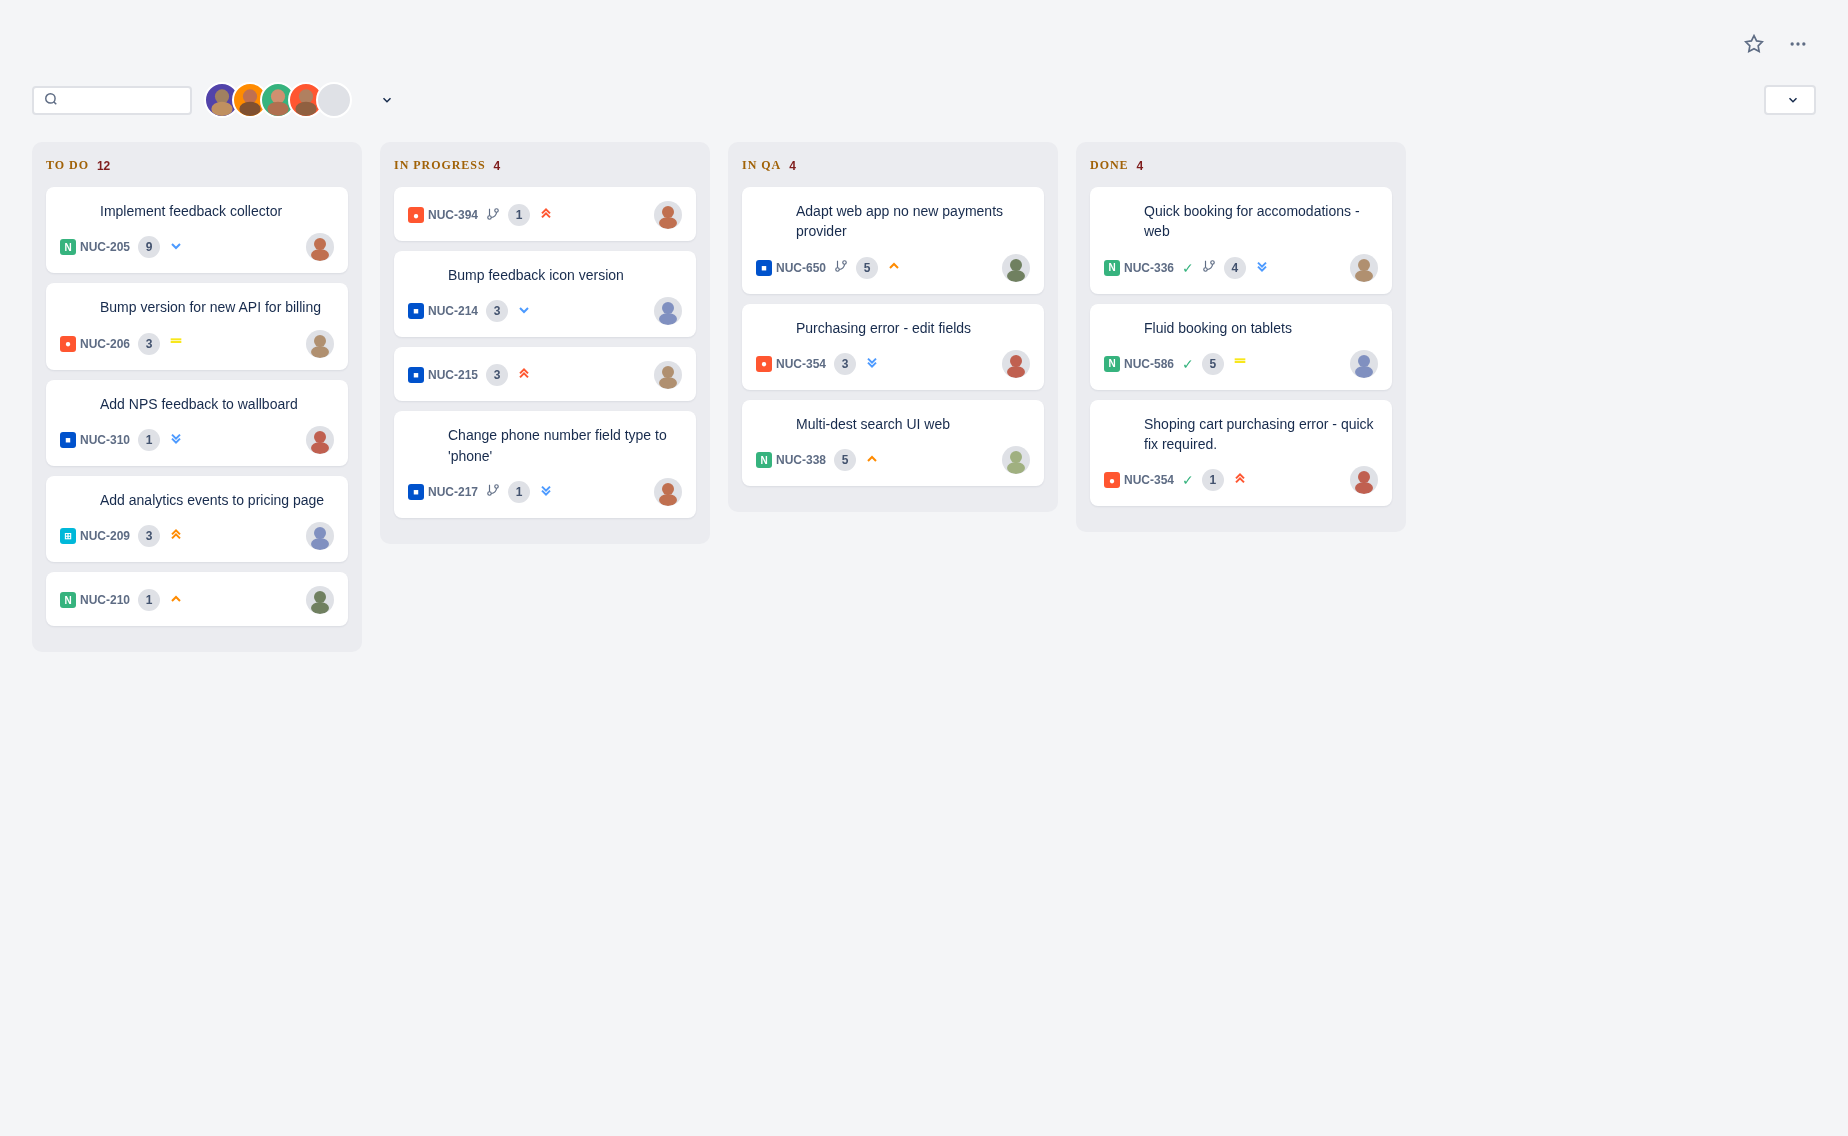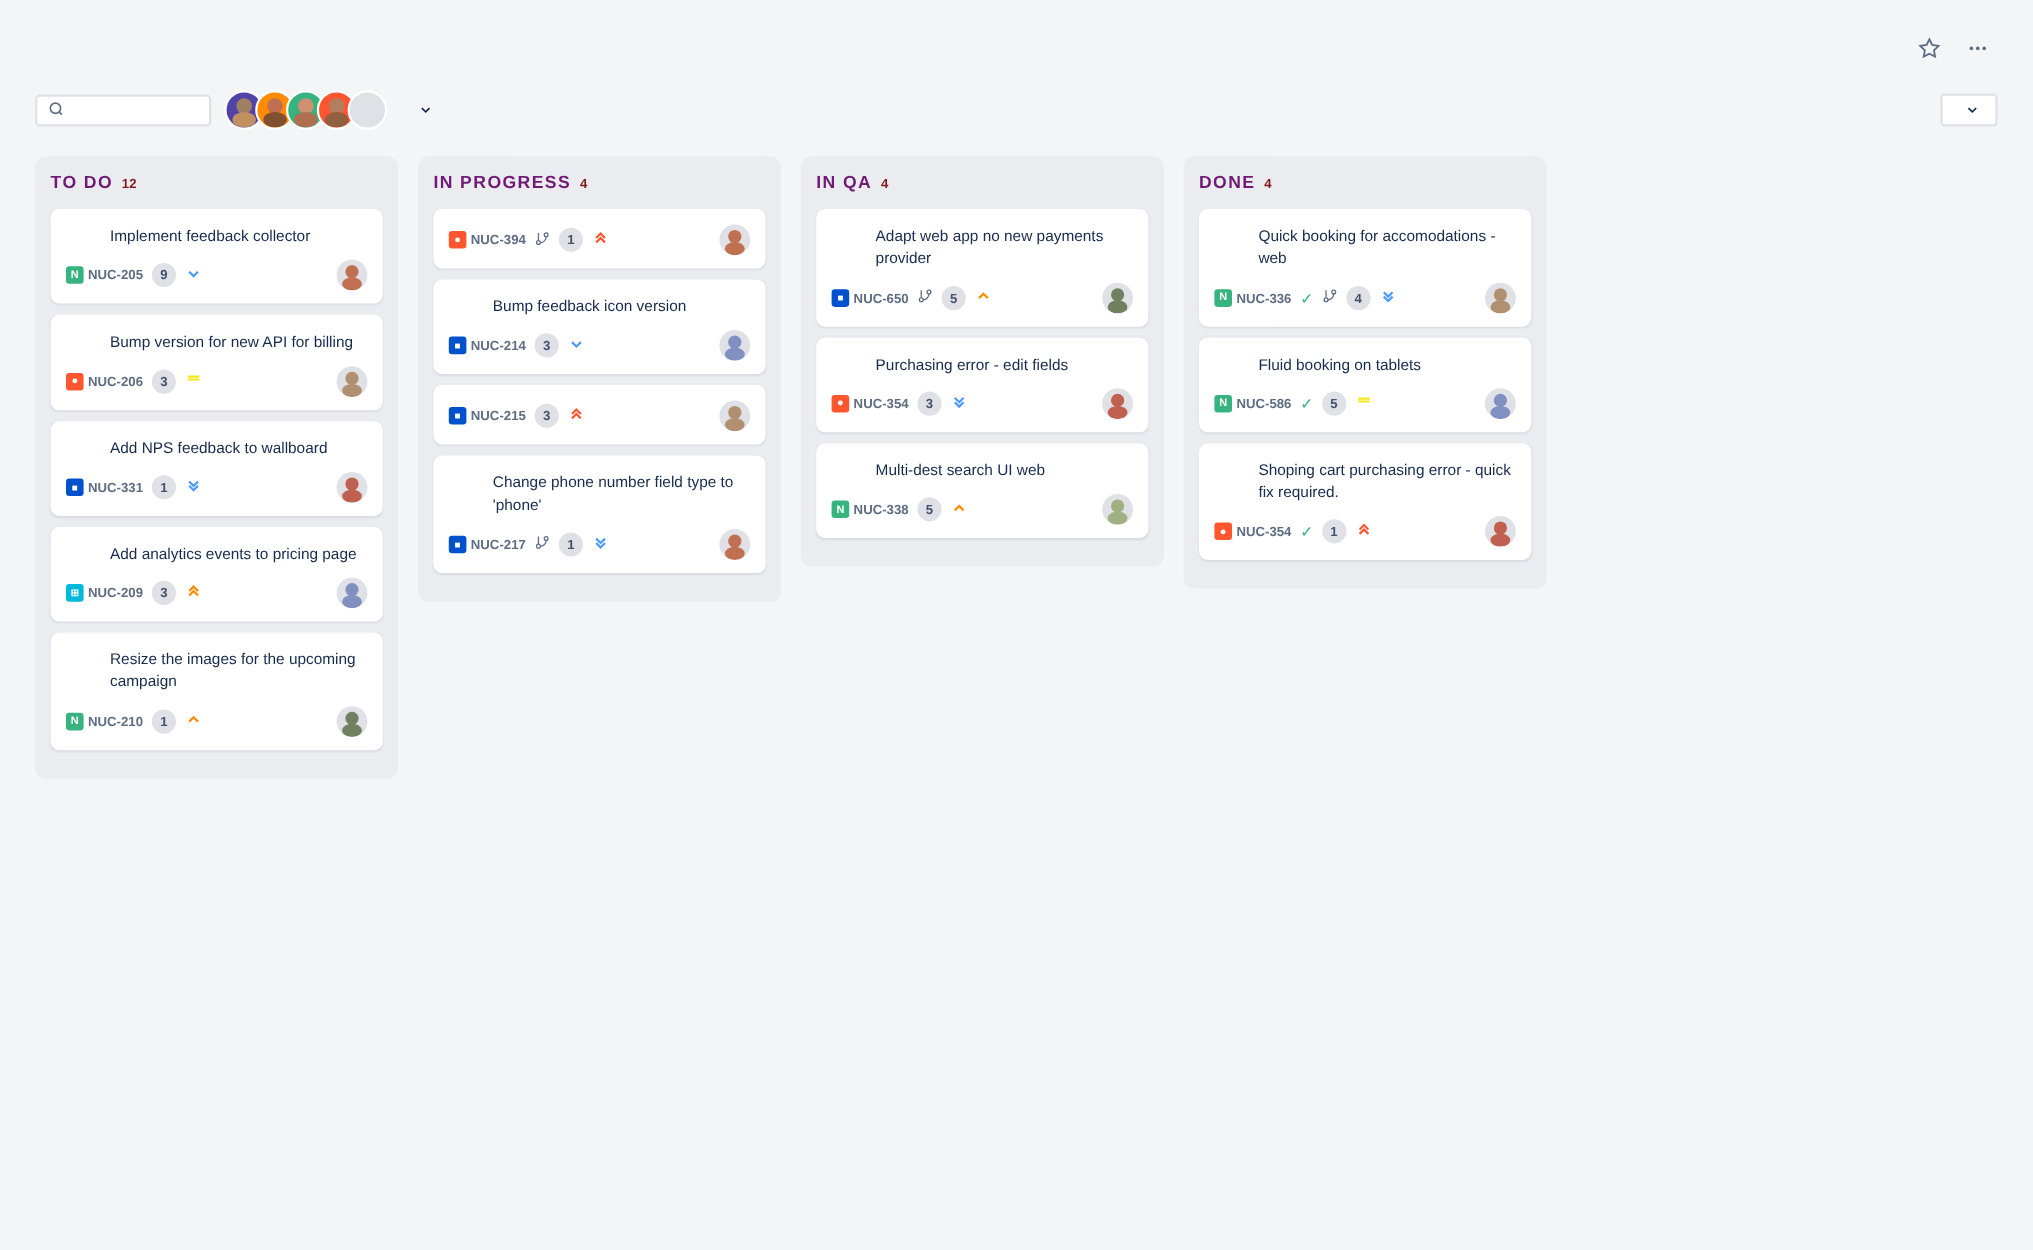--- a/index.html
+++ b/index.html
@@ -144,25 +144,26 @@
       min-width: 310px;
       flex-shrink: 0;
     }
     .column-header {
       display: flex;
       align-items: center;
       gap: 8px;
       margin-bottom: 14px;
     }
     .column-title {
-      font-size: 16px;
+      font-size: 12px;
       font-weight: 700;
       letter-spacing: 0.08em;
       text-transform: uppercase;
-      color: #701a75;
+      color: #a16207;
+      font-family: Liberation Serif, serif;
     }
     .column-count {
       font-size: 12px;
       color: #7f1d1d;
       font-weight: 600;
     }
     .card {
       background: #fff;
       border-radius: 8px;
       padding: 14px 14px 12px;
@@ -367,21 +368,21 @@
               <ellipse cx="14" cy="22" rx="9" ry="6" fill="#b09070"></ellipse>
             </svg>
           </span>
       </div>
     </div>
       <div class="card">
       <div class="card-title">Add NPS feedback to wallboard</div>
       <div class="card-footer">
         <span class="issue-tag">
           <span class="issue-icon icon-blue" style="font-size:9px;font-weight:900;">■</span>
-          <span>NUC-331</span>
+          <span>NUC-310</span>
         </span>
 
         <span class="badge">1</span>
         <span class="priority-icon"><svg width="16" height="16" viewBox="0 0 24 24" fill="none" stroke="#4c9aff" stroke-width="3">
               <polyline points="6,7 12,13 18,7"></polyline>
               <polyline points="6,13 12,19 18,13"></polyline>
             </svg></span>
         <span class="card-avatar">
             <svg width="28" height="28" viewBox="0 0 28 28" style="border-radius:50%">
               <circle cx="14" cy="11" r="6" fill="#c06050"></circle>
@@ -405,21 +406,20 @@
             </svg></span>
         <span class="card-avatar">
             <svg width="28" height="28" viewBox="0 0 28 28" style="border-radius:50%">
               <circle cx="14" cy="11" r="6" fill="#8090c0"></circle>
               <ellipse cx="14" cy="22" rx="9" ry="6" fill="#8090c0"></ellipse>
             </svg>
           </span>
       </div>
     </div>
       <div class="card">
-      <div class="card-title">Resize the images for the upcoming campaign</div>
       <div class="card-footer">
         <span class="issue-tag">
           <span class="issue-icon icon-green" style="font-size:10px;font-weight:900;">N</span>
           <span>NUC-210</span>
         </span>
 
         <span class="badge">1</span>
         <span class="priority-icon"><svg width="16" height="16" viewBox="0 0 24 24" fill="none" stroke="#ff8b00" stroke-width="3">
               <polyline points="18,15 12,9 6,15"></polyline>
             </svg></span>

